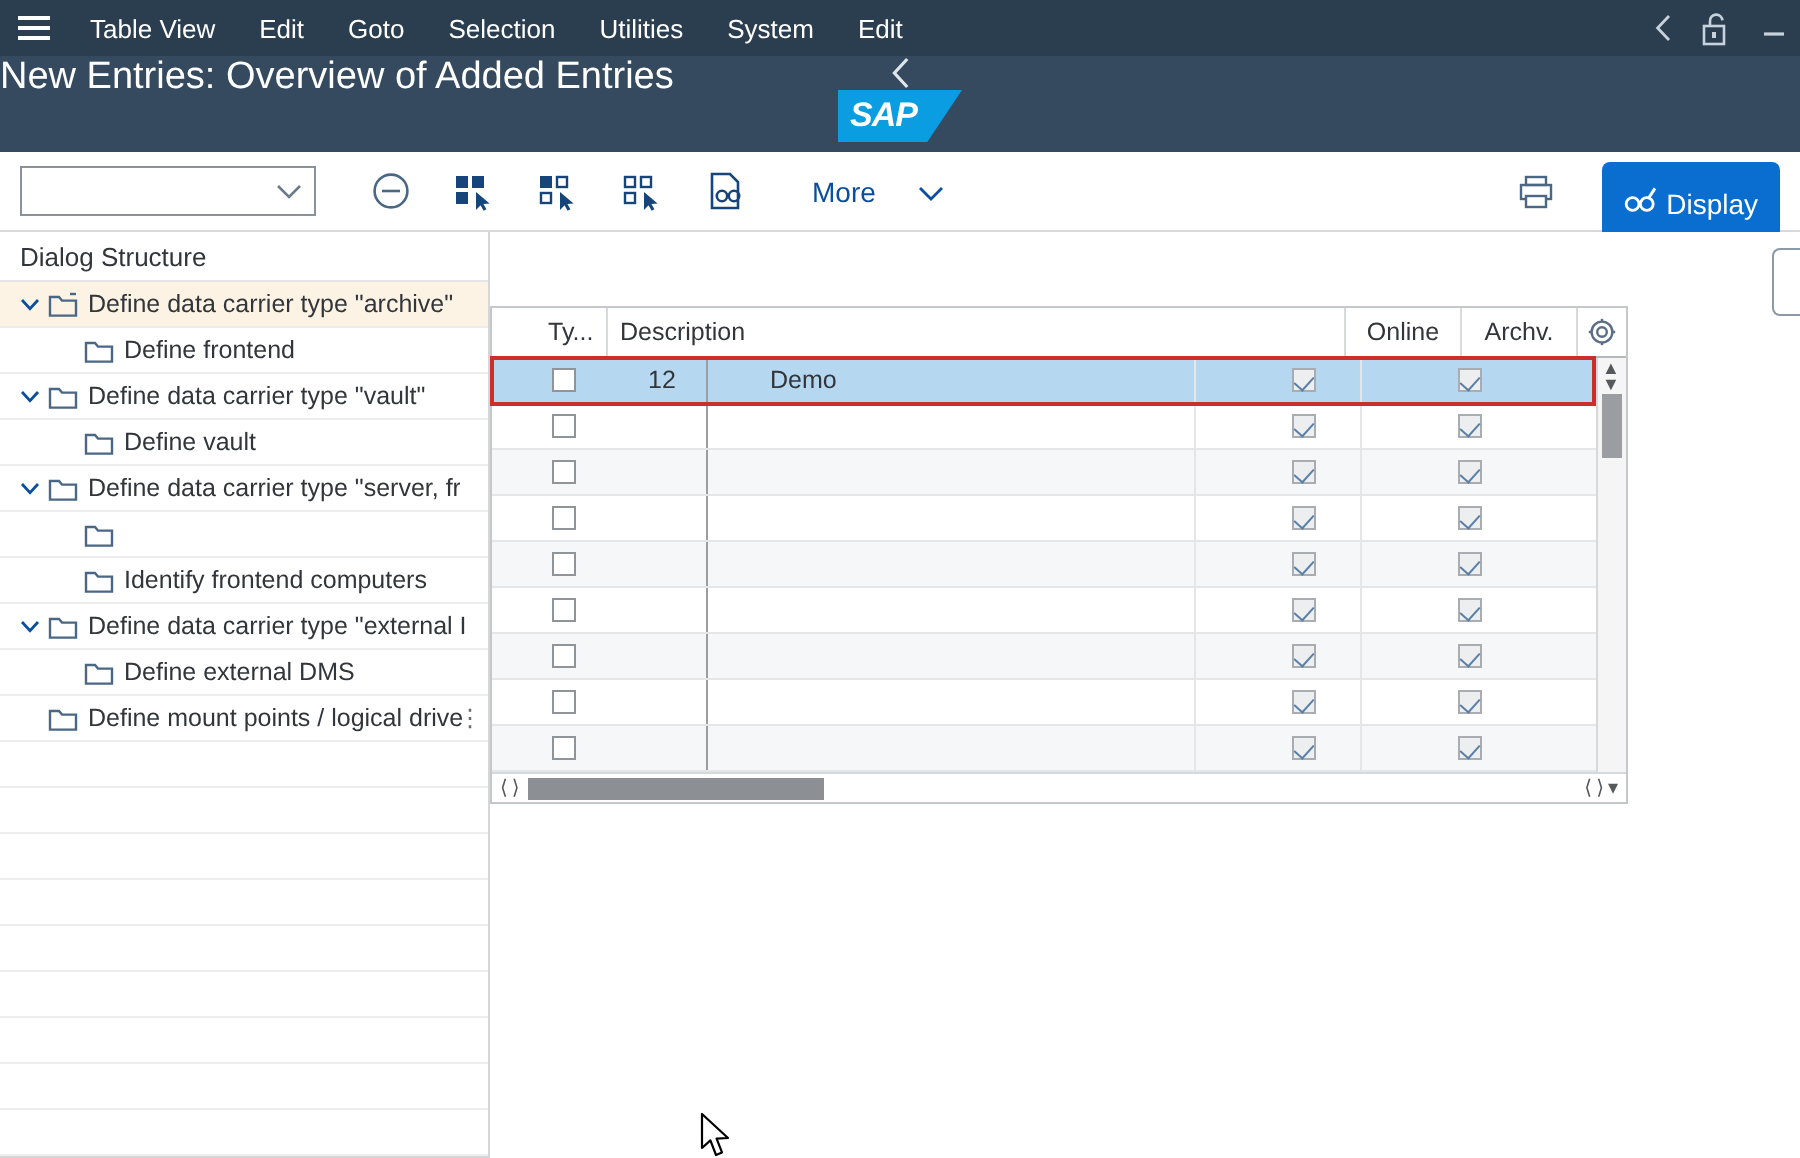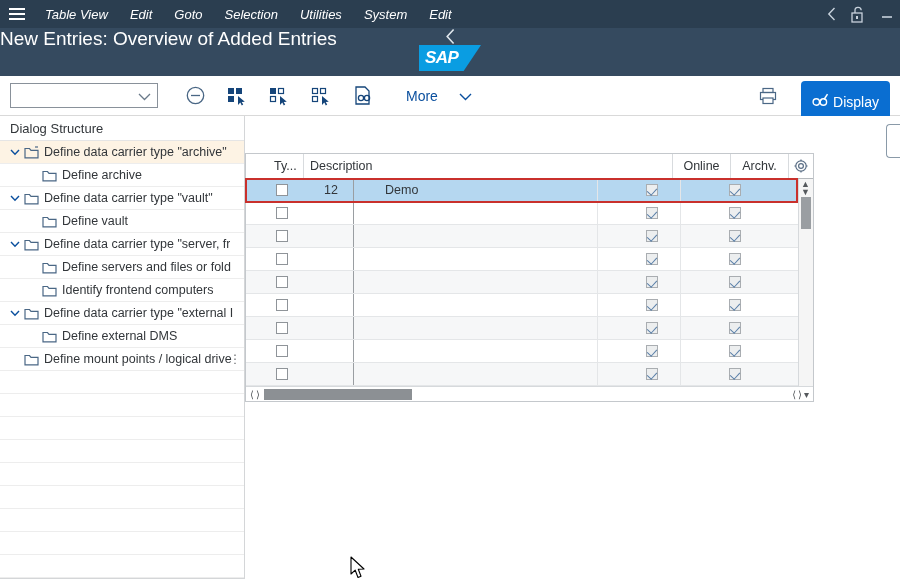--- a/index.html
+++ b/index.html
@@ -31,21 +31,21 @@
     justify-content: center;
     gap: 3px;
     cursor: pointer;
   }
   .hamburger span {
     display: block;
     width: 16px;
     height: 2px;
     background: #ffffff;
   }
-  .menu-items { display: flex; align-items: center; gap: 0px; font-style: italic; }
+  .menu-items { display: flex; align-items: center; gap: 0px; }
   .menu-item {
     padding: 3px 11px;
     font-size: 13px;
     color: #ffffff;
     cursor: pointer;
     white-space: nowrap;
   }
   .menu-right {
     position: absolute;
     right: 6px;
@@ -585,21 +585,21 @@
           </span>
           <span class="tree-label">Define data carrier type "archive"</span>
         </div>
         <div class="tree-row indent1">
           <span class="caret"></span>
           <span class="folder">
             <svg width="15" height="13" viewBox="0 0 15 13">
               <path d="M1 2.5 H5.5 L7 4.3 H14 V11.8 H1 Z" fill="none" stroke="#4a6785" stroke-width="1.2"></path>
             </svg>
           </span>
-          <span class="tree-label">Define archive</span>
+          <span class="tree-label">Define frontend</span>
         </div>
         <div class="tree-row indent0">
           <span class="caret">
             <svg width="10" height="7" viewBox="0 0 10 7">
               <path d="M1 1 L5 5.3 L9 1" fill="none" stroke="#0a4f9e" stroke-width="1.4"></path>
             </svg>
           </span>
           <span class="folder">
             <svg width="15" height="13" viewBox="0 0 15 13">
               <path d="M1 2.5 H5.5 L7 4.3 H14 V11.8 H1 Z" fill="none" stroke="#4a6785" stroke-width="1.2"></path>
@@ -629,21 +629,20 @@
           </span>
           <span class="tree-label">Define data carrier type "server, fr</span>
         </div>
         <div class="tree-row indent1">
           <span class="caret"></span>
           <span class="folder">
             <svg width="15" height="13" viewBox="0 0 15 13">
               <path d="M1 2.5 H5.5 L7 4.3 H14 V11.8 H1 Z" fill="none" stroke="#4a6785" stroke-width="1.2"></path>
             </svg>
           </span>
-          <span class="tree-label">Define servers and files or fold</span>
         </div>
         <div class="tree-row indent1">
           <span class="caret"></span>
           <span class="folder">
             <svg width="15" height="13" viewBox="0 0 15 13">
               <path d="M1 2.5 H5.5 L7 4.3 H14 V11.8 H1 Z" fill="none" stroke="#4a6785" stroke-width="1.2"></path>
             </svg>
           </span>
           <span class="tree-label">Identify frontend computers</span>
         </div>

